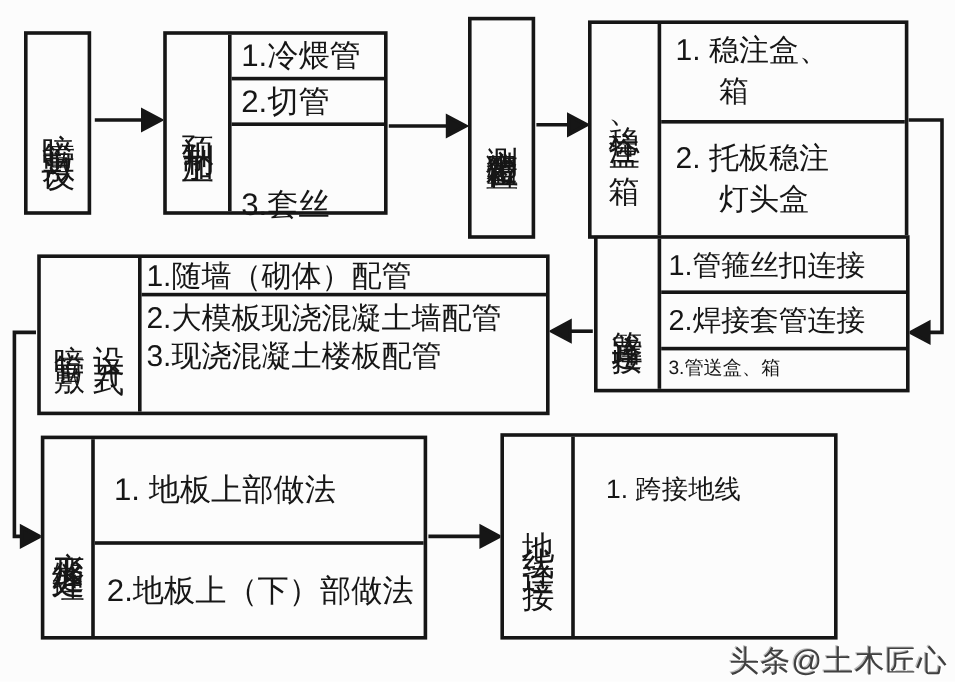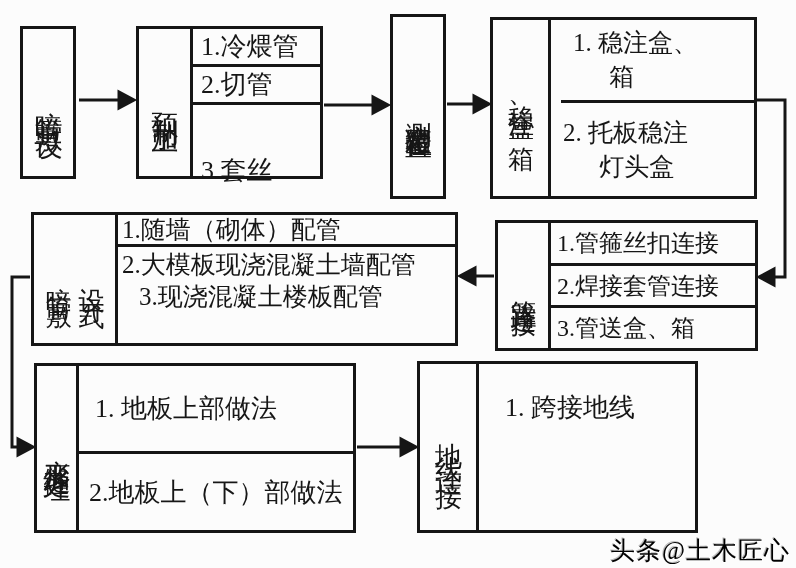--- a/index.html
+++ b/index.html
@@ -6,21 +6,20 @@
   body{
     font-family:"Liberation Sans","DejaVu Sans",sans-serif;
     background:#ffffff;
   }
   .canvas{
     position:relative;
     width:796px;height:568px;
     background:#fcfcfc;
     overflow:hidden;
     color:#161616;
-    font-family:Liberation Serif, serif;
   }
   .connectors{
     position:absolute;left:0;top:0;width:796px;height:568px;
     pointer-events:none;
   }
   .box{
     position:absolute;
     box-sizing:border-box;
     border:3px solid #161616;
     background:#fcfcfc;
@@ -57,21 +56,21 @@
     white-space:pre-line;
     padding-left:1.45em;
     text-indent:-1.45em;
     line-height:1.35;
   }
   .watermark{
     position:absolute;
     right:6px;bottom:1px;
     font-size:25px;
     letter-spacing:1px;
-    color:#000000;
+    color:#404040;
     text-shadow:1px 1px 0 #ffffff,-1px -1px 0 rgba(110,110,110,.45);
   }
 </style>
 </head>
 <body>
 
 <div class="canvas">
 
   <svg class="connectors" viewBox="0 0 796 568" xmlns="http://www.w3.org/2000/svg">
     <g stroke="#161616" stroke-width="3" fill="#161616">
@@ -123,70 +122,70 @@
 
   <div class="box simple" style="left:390px;top:14px;width:56px;height:185px;">
     <div class="vlabel" style="font-size:27px;letter-spacing:2px;">测定盒箱位置</div>
   </div>
 
   <div class="box" style="left:490px;top:17px;width:267px;height:182px;">
     <div class="label-cell" style="width:58px;">
       <div class="vlabel" style="font-size:26px;letter-spacing:4px;">稳注盒、箱</div>
     </div>
     <div class="list-cell">
-      <div class="row" style="font-size:25px;padding-left:12px;height:83px;flex:0 0 auto;margin-left:10px;">
+      <div class="row" style="font-size:25px;padding-left:12px;height:83px;flex:0 0 auto;">
         <div class="hang">1. 稳注盒、
 箱</div>
       </div>
       <div class="row grow" style="font-size:25px;padding-left:12px;">
         <div class="hang">2. 托板稳注
 灯头盒</div>
       </div>
     </div>
   </div>
 
-  <div class="box" style="left:495px;top:220px;width:263px;height:131px;">
+  <div class="box" style="left:495px;top:196px;width:263px;height:131px;">
     <div class="label-cell" style="width:53px;">
       <div class="vlabel" style="font-size:26px;letter-spacing:3px;">管路连接</div>
     </div>
     <div class="list-cell">
       <div class="row grow" style="font-size:24px;padding-left:6px;">1.管箍丝扣连接</div>
       <div class="row grow" style="font-size:24px;padding-left:6px;">2.焊接套管连接</div>
-      <div class="row grow" style="font-size:24px;padding-left:6px;">3.管送盒、箱</div>
+      <div class="row grow" style="font-size:16px;padding-left:6px;">3.管送盒、箱</div>
     </div>
   </div>
 
   <div class="box" style="left:31px;top:212px;width:427px;height:134px;">
     <div class="label-cell" style="width:84px;gap:7px;">
       <div class="vlabel" style="font-size:26px;letter-spacing:8px;">暗管敷</div>
       <div class="vlabel" style="font-size:26px;letter-spacing:8px;">设方式</div>
     </div>
     <div class="list-cell">
       <div class="row" style="font-size:25px;padding-left:4px;height:32px;flex:0 0 auto;">1.随墙（砌体）配管</div>
       <div class="row stack" style="height:68px;flex:0 0 auto;align-items:stretch;">
         <div style="font-size:25px;padding-left:4px;line-height:32px;white-space:nowrap;">2.大模板现浇混凝土墙配管</div>
-        <div style="font-size:25px;padding-left:21px;line-height:32px;white-space:nowrap;">3.现浇混凝土楼板配管</div>
+        <div style="font-size:25px;padding-left:4px;line-height:32px;white-space:nowrap;">3.现浇混凝土楼板配管</div>
       </div>
     </div>
   </div>
 
   <div class="box" style="left:34px;top:363px;width:322px;height:170px;">
     <div class="label-cell" style="width:42px;">
       <div class="vlabel" style="font-size:27px;letter-spacing:4px;">变形缝处理</div>
     </div>
     <div class="list-cell">
       <div class="row" style="font-size:26px;padding-left:16px;height:88px;flex:0 0 auto;">1. 地板上部做法</div>
       <div class="row grow" style="font-size:26px;padding-left:10px;">2.地板上（下）部做法</div>
     </div>
   </div>
 
   <div class="box" style="left:417px;top:361px;width:281px;height:172px;">
     <div class="label-cell" style="width:59px;">
       <div class="vlabel" style="font-size:27px;letter-spacing:13px;">地线连接</div>
     </div>
     <div class="list-cell">
-      <div class="row" style="font-size:26px;padding-left:26px;height:87px;flex:0 0 auto;">1. 跨接地线</div>
+      <div class="row" style="font-size:22px;padding-left:26px;height:87px;flex:0 0 auto;">1. 跨接地线</div>
     </div>
   </div>
 
   <div class="watermark">头条@土木匠心</div>
 
 </div>
 
 </body></html>

